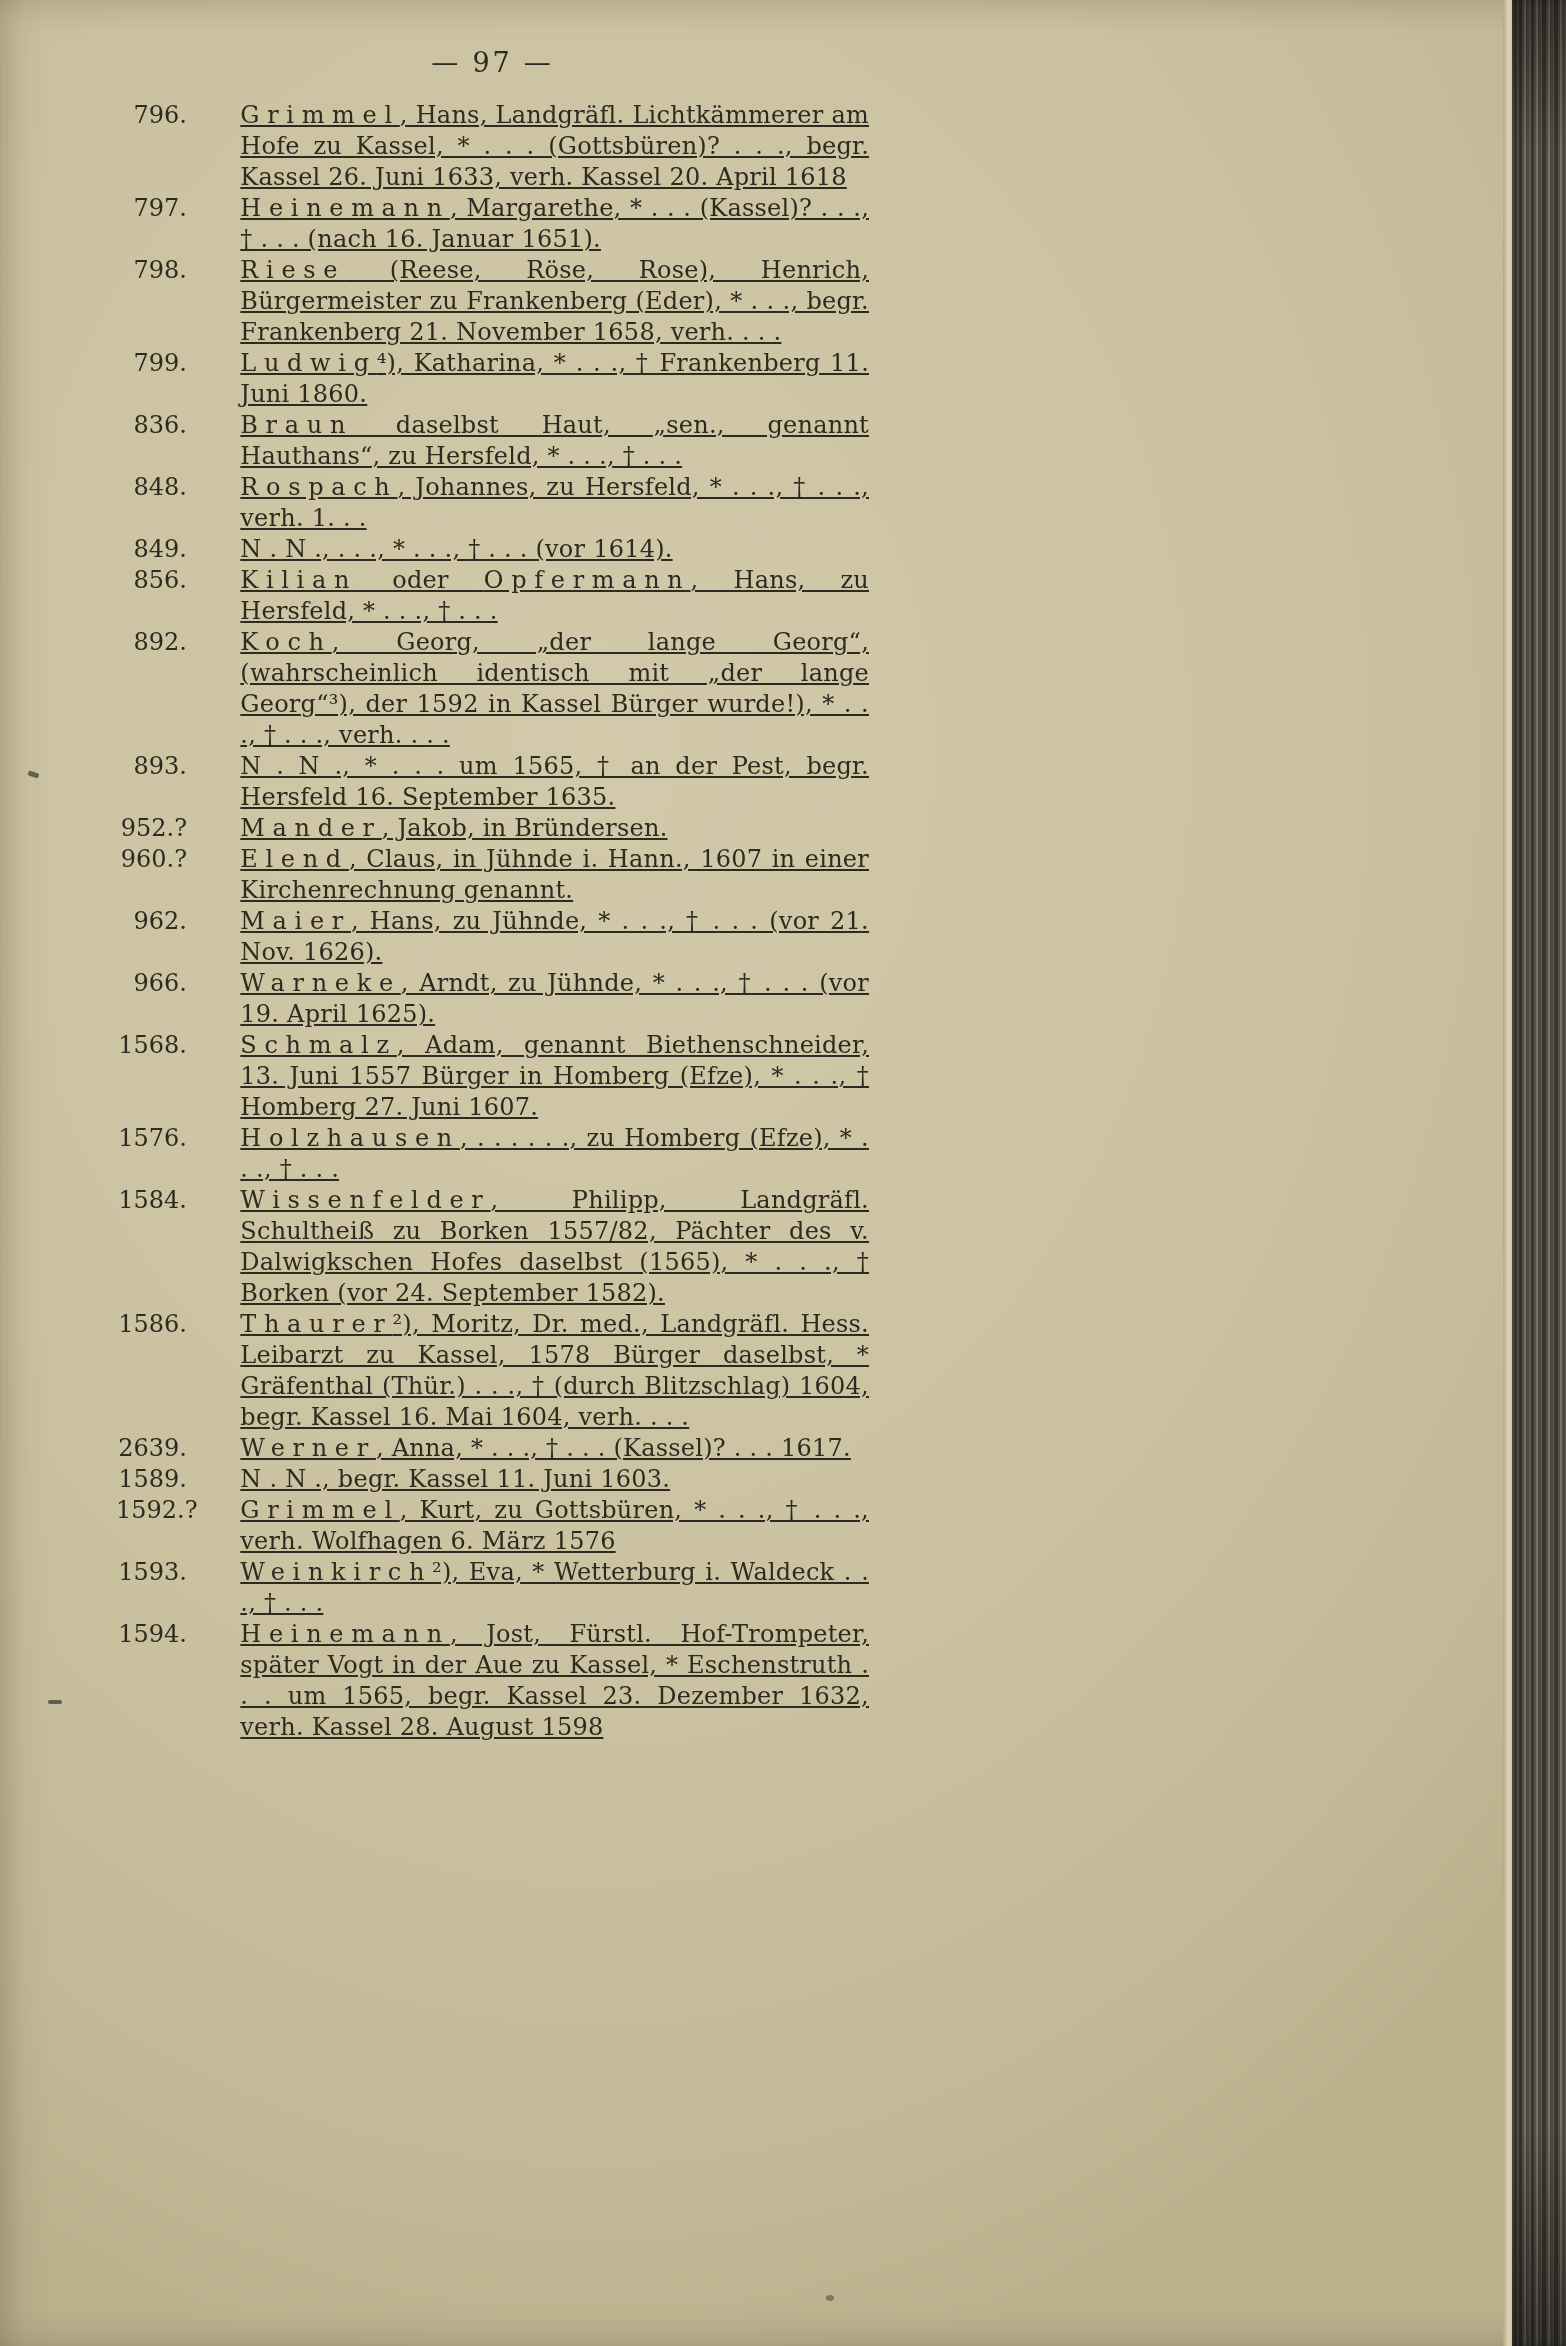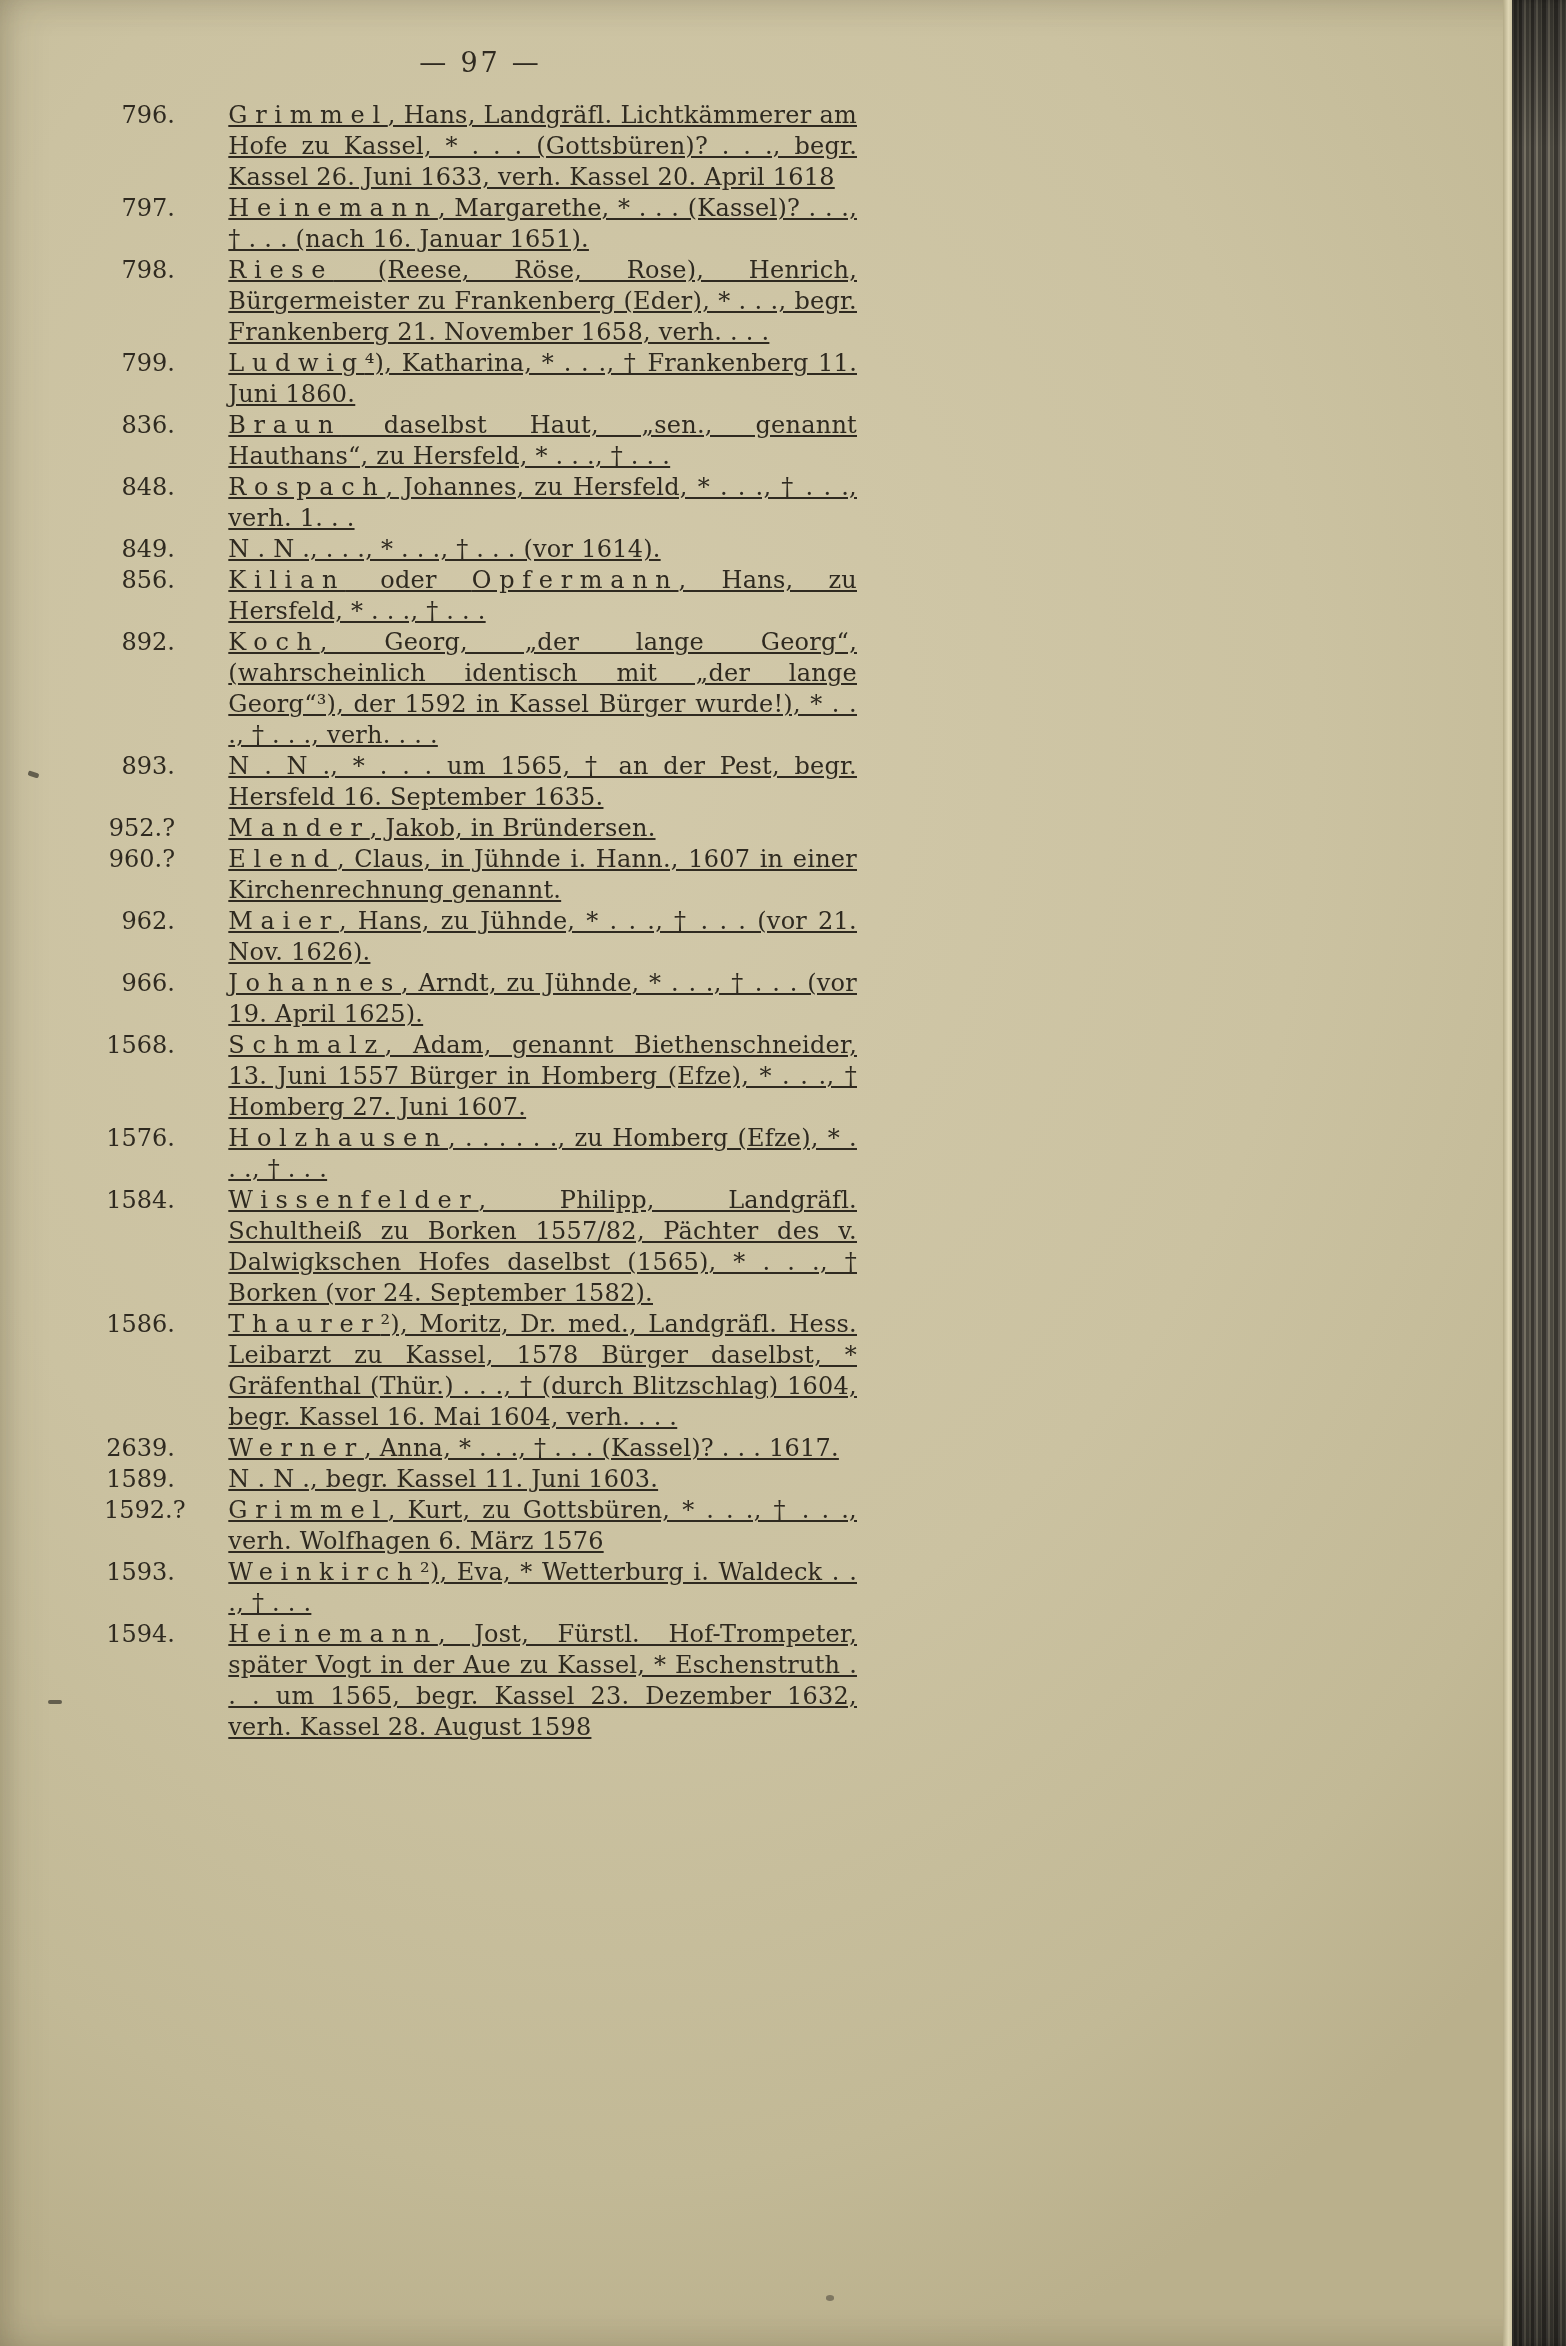--- a/index.html
+++ b/index.html
@@ -18,21 +18,21 @@
     background:linear-gradient(90deg,#b2a986 0%, #ddd4b3 60%, #cfc6a4 100%);
   }
   .book-edge{
     position:absolute;top:0;right:0;width:54px;height:100%;
     background:
       linear-gradient(180deg, rgba(0,0,0,.35) 0px, rgba(0,0,0,0) 149px, rgba(0,0,0,0) 2125px, rgba(0,0,0,.4) 100%),
       repeating-linear-gradient(90deg,#767163 0 1.9px,#4c4940 1.9px 4.7px,#615d51 4.7px 6.5px,#393630 6.5px 10.3px,#55514a 10.3px 12px);
     box-shadow: inset 7.5px 0 9.3px -3.7px rgba(0,0,0,.5);
   }
   .content{
-    position:absolute;left:104px;top:47px;width:753px;
+    position:absolute;left:116px;top:47px;width:753px;
   }
   .page-number{
     text-align:center;
     font-size:27px;
     letter-spacing:2.8px;
     margin:0 0 22.4px 0;
   }
   .entry{
     display:flex;
     font-size:24px;
@@ -111,21 +111,21 @@
         <div class="entry">
           <span class="num">960.?</span>
           <div class="etext"><span class="g">Elend</span><span class="r">, Claus, in Jühnde i. Hann., 1607 in einer Kirchenrechnung genannt.</span></div>
         </div>
         <div class="entry">
           <span class="num">962.</span>
           <div class="etext"><span class="g">Maier</span><span class="r">, Hans, zu Jühnde, * . . ., † . . . (vor 21. Nov. 1626).</span></div>
         </div>
         <div class="entry">
           <span class="num">966.</span>
-          <div class="etext"><span class="g">Johannes</span><span class="r">, Arndt, zu Jühnde, * . . ., † . . . (vor 19. April 1625).</span></div>
+          <div class="etext"><span class="g">Warneke</span><span class="r">, Arndt, zu Jühnde, * . . ., † . . . (vor 19. April 1625).</span></div>
         </div>
         <div class="entry">
           <span class="num">1568.</span>
           <div class="etext"><span class="g">Schmalz</span><span class="r">, Adam, genannt Biethenschneider, 13. Juni 1557 Bürger in Homberg (Efze), * . . ., † Homberg 27. Juni 1607.</span></div>
         </div>
         <div class="entry">
           <span class="num">1576.</span>
           <div class="etext"><span class="g">Holzhausen</span><span class="r">, . . . . . ., zu Homberg (Efze), * . . ., † . . .</span></div>
         </div>
         <div class="entry">

